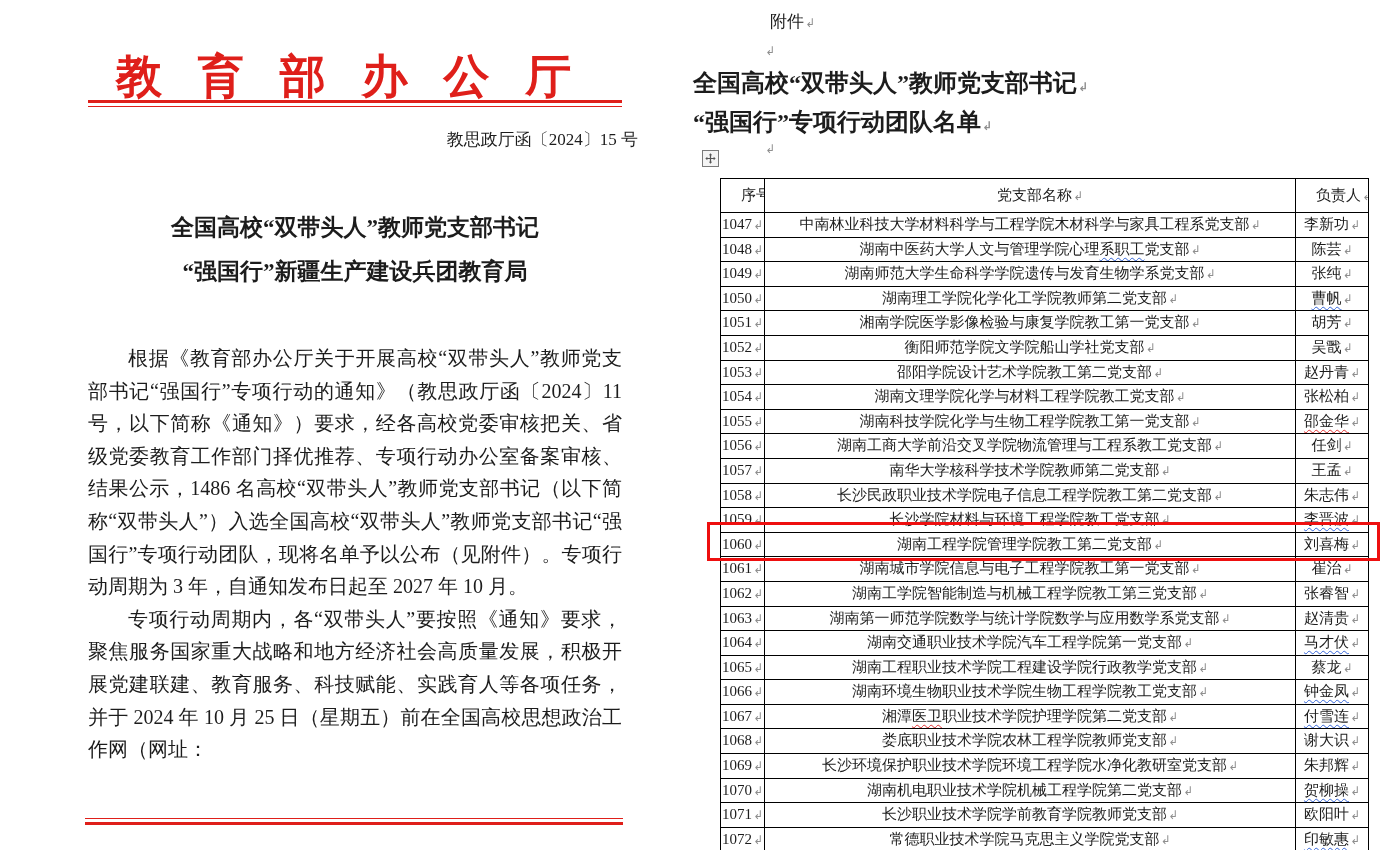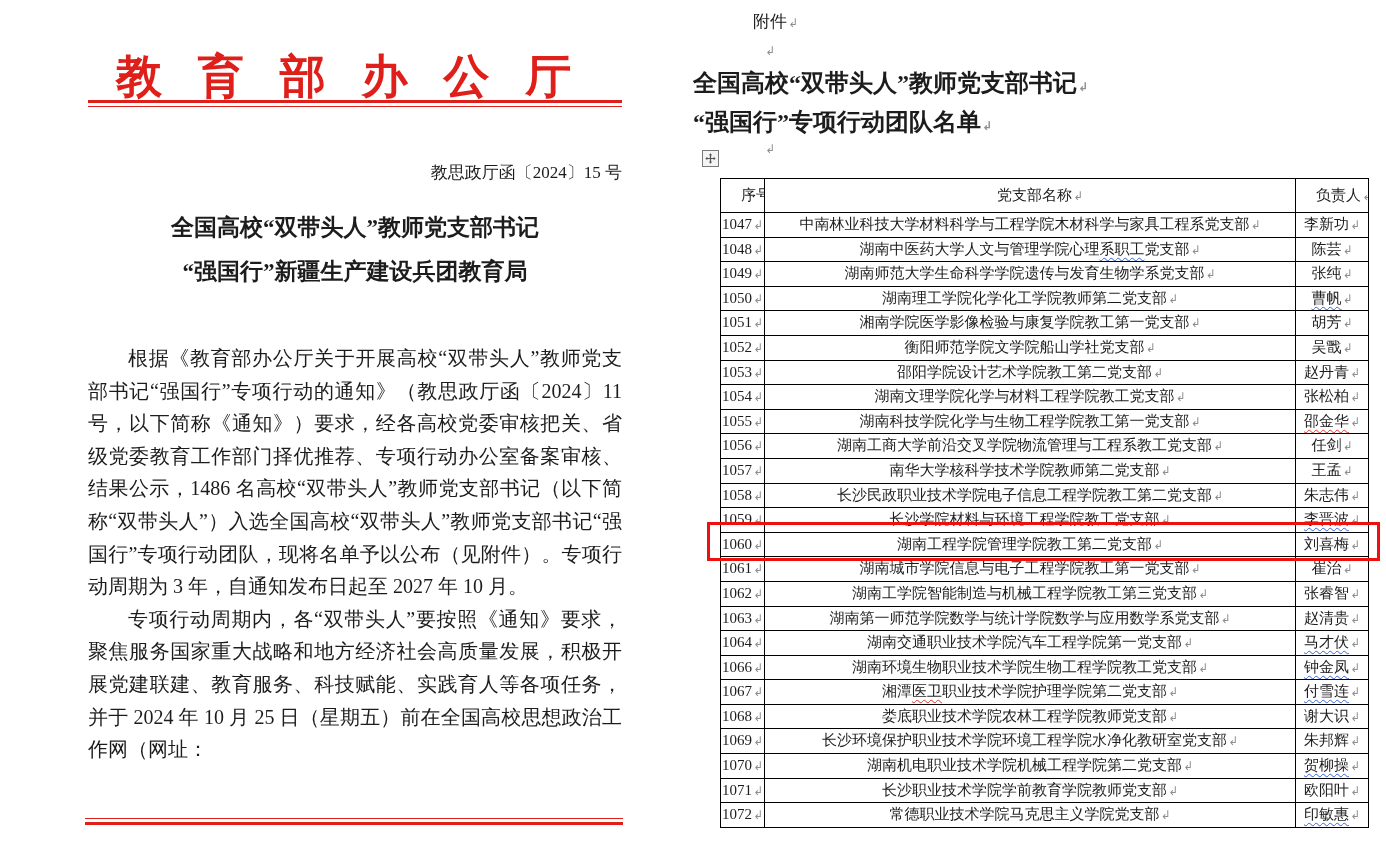--- a/index.html
+++ b/index.html
@@ -20,34 +20,34 @@
   .agency{
     position:absolute;top:34px;left:68px;width:574px;margin:12px;
     color:var(--red);font-size:46px;font-weight:bold;
     letter-spacing:0.78em;text-indent:0.78em;white-space:nowrap;
   }
   .rule{position:absolute;background:var(--red);}
   .rule.rt-thick{top:100px;left:88px;width:534px;height:3px;}
   .rule.rt-thin{top:106px;left:88px;width:534px;height:1px;}
   .rule.rb-thin{top:818px;left:85px;width:538px;height:1px;}
   .rule.rb-thick{top:822px;left:85px;width:538px;height:3px;}
-  .doc-number{position:absolute;top:128px;left:88px;width:534px;text-align:right;font-size:17px;margin-top:33px;}
+  .doc-number{position:absolute;top:128px;left:104px;width:534px;text-align:right;font-size:17px;}
   .notice-title{
     position:absolute;top:206px;left:58px;width:594px;text-align:center;
     font-weight:bold;font-size:23px;line-height:44px;
   }
   .body-text{
     position:absolute;top:342px;left:88px;width:534px;
     font-size:20px;line-height:32.6px;text-align:justify;
   }
   .body-text p{margin:0;}
   .body-text p.indent{text-indent:2em;}
 
   
-  .attachment-label{position:absolute;top:10px;left:60px;font-size:17px;}
+  .attachment-label{position:absolute;top:10px;left:77px;font-size:17px;}
   .pmark{color:var(--mark);font-family:"DejaVu Sans",sans-serif;font-size:12px;vertical-align:baseline;margin-left:1px;}
   .pmark.standalone{position:absolute;left:71px;}
   .pmark.pm1{top:44px;}
   .pmark.pm2{top:142px;}
   .att-title{
     position:absolute;top:66px;left:0;width:693px;text-align:left;
     font-weight:bold;font-size:24px;line-height:35px;
   }
   .move-handle{
     position:absolute;left:9px;top:150px;width:15px;height:15px;
@@ -212,20 +212,25 @@
             <td class="col-no"><span>1063</span><span class="pmark">↲</span></td>
             <td><span>湖南第一师范学院数学与统计学院数学与应用数学系党支部</span><span class="pmark">↲</span></td>
             <td><span>赵清贵</span><span class="pmark">↲</span></td>
           </tr>
           <tr>
             <td class="col-no"><span>1064</span><span class="pmark">↲</span></td>
             <td><span>湖南交通职业技术学院汽车工程学院第一党支部</span><span class="pmark">↲</span></td>
             <td><span class="wavy-blue">马才伏</span><span class="pmark">↲</span></td>
           </tr>
           <tr>
+            <td class="col-no"><span>1065</span><span class="pmark">↲</span></td>
+            <td><span>湖南工程职业技术学院工程建设学院行政教学党支部</span><span class="pmark">↲</span></td>
+            <td><span>蔡龙</span><span class="pmark">↲</span></td>
+          </tr>
+          <tr>
             <td class="col-no"><span>1066</span><span class="pmark">↲</span></td>
             <td><span>湖南环境生物职业技术学院生物工程学院教工党支部</span><span class="pmark">↲</span></td>
             <td><span class="wavy-blue">钟金凤</span><span class="pmark">↲</span></td>
           </tr>
           <tr>
             <td class="col-no"><span>1067</span><span class="pmark">↲</span></td>
             <td><span>湘潭</span><span class="wavy-red">医卫</span><span>职业技术学院护理学院第二党支部</span><span class="pmark">↲</span></td>
             <td><span class="wavy-blue">付雪连</span><span class="pmark">↲</span></td>
           </tr>
           <tr>

